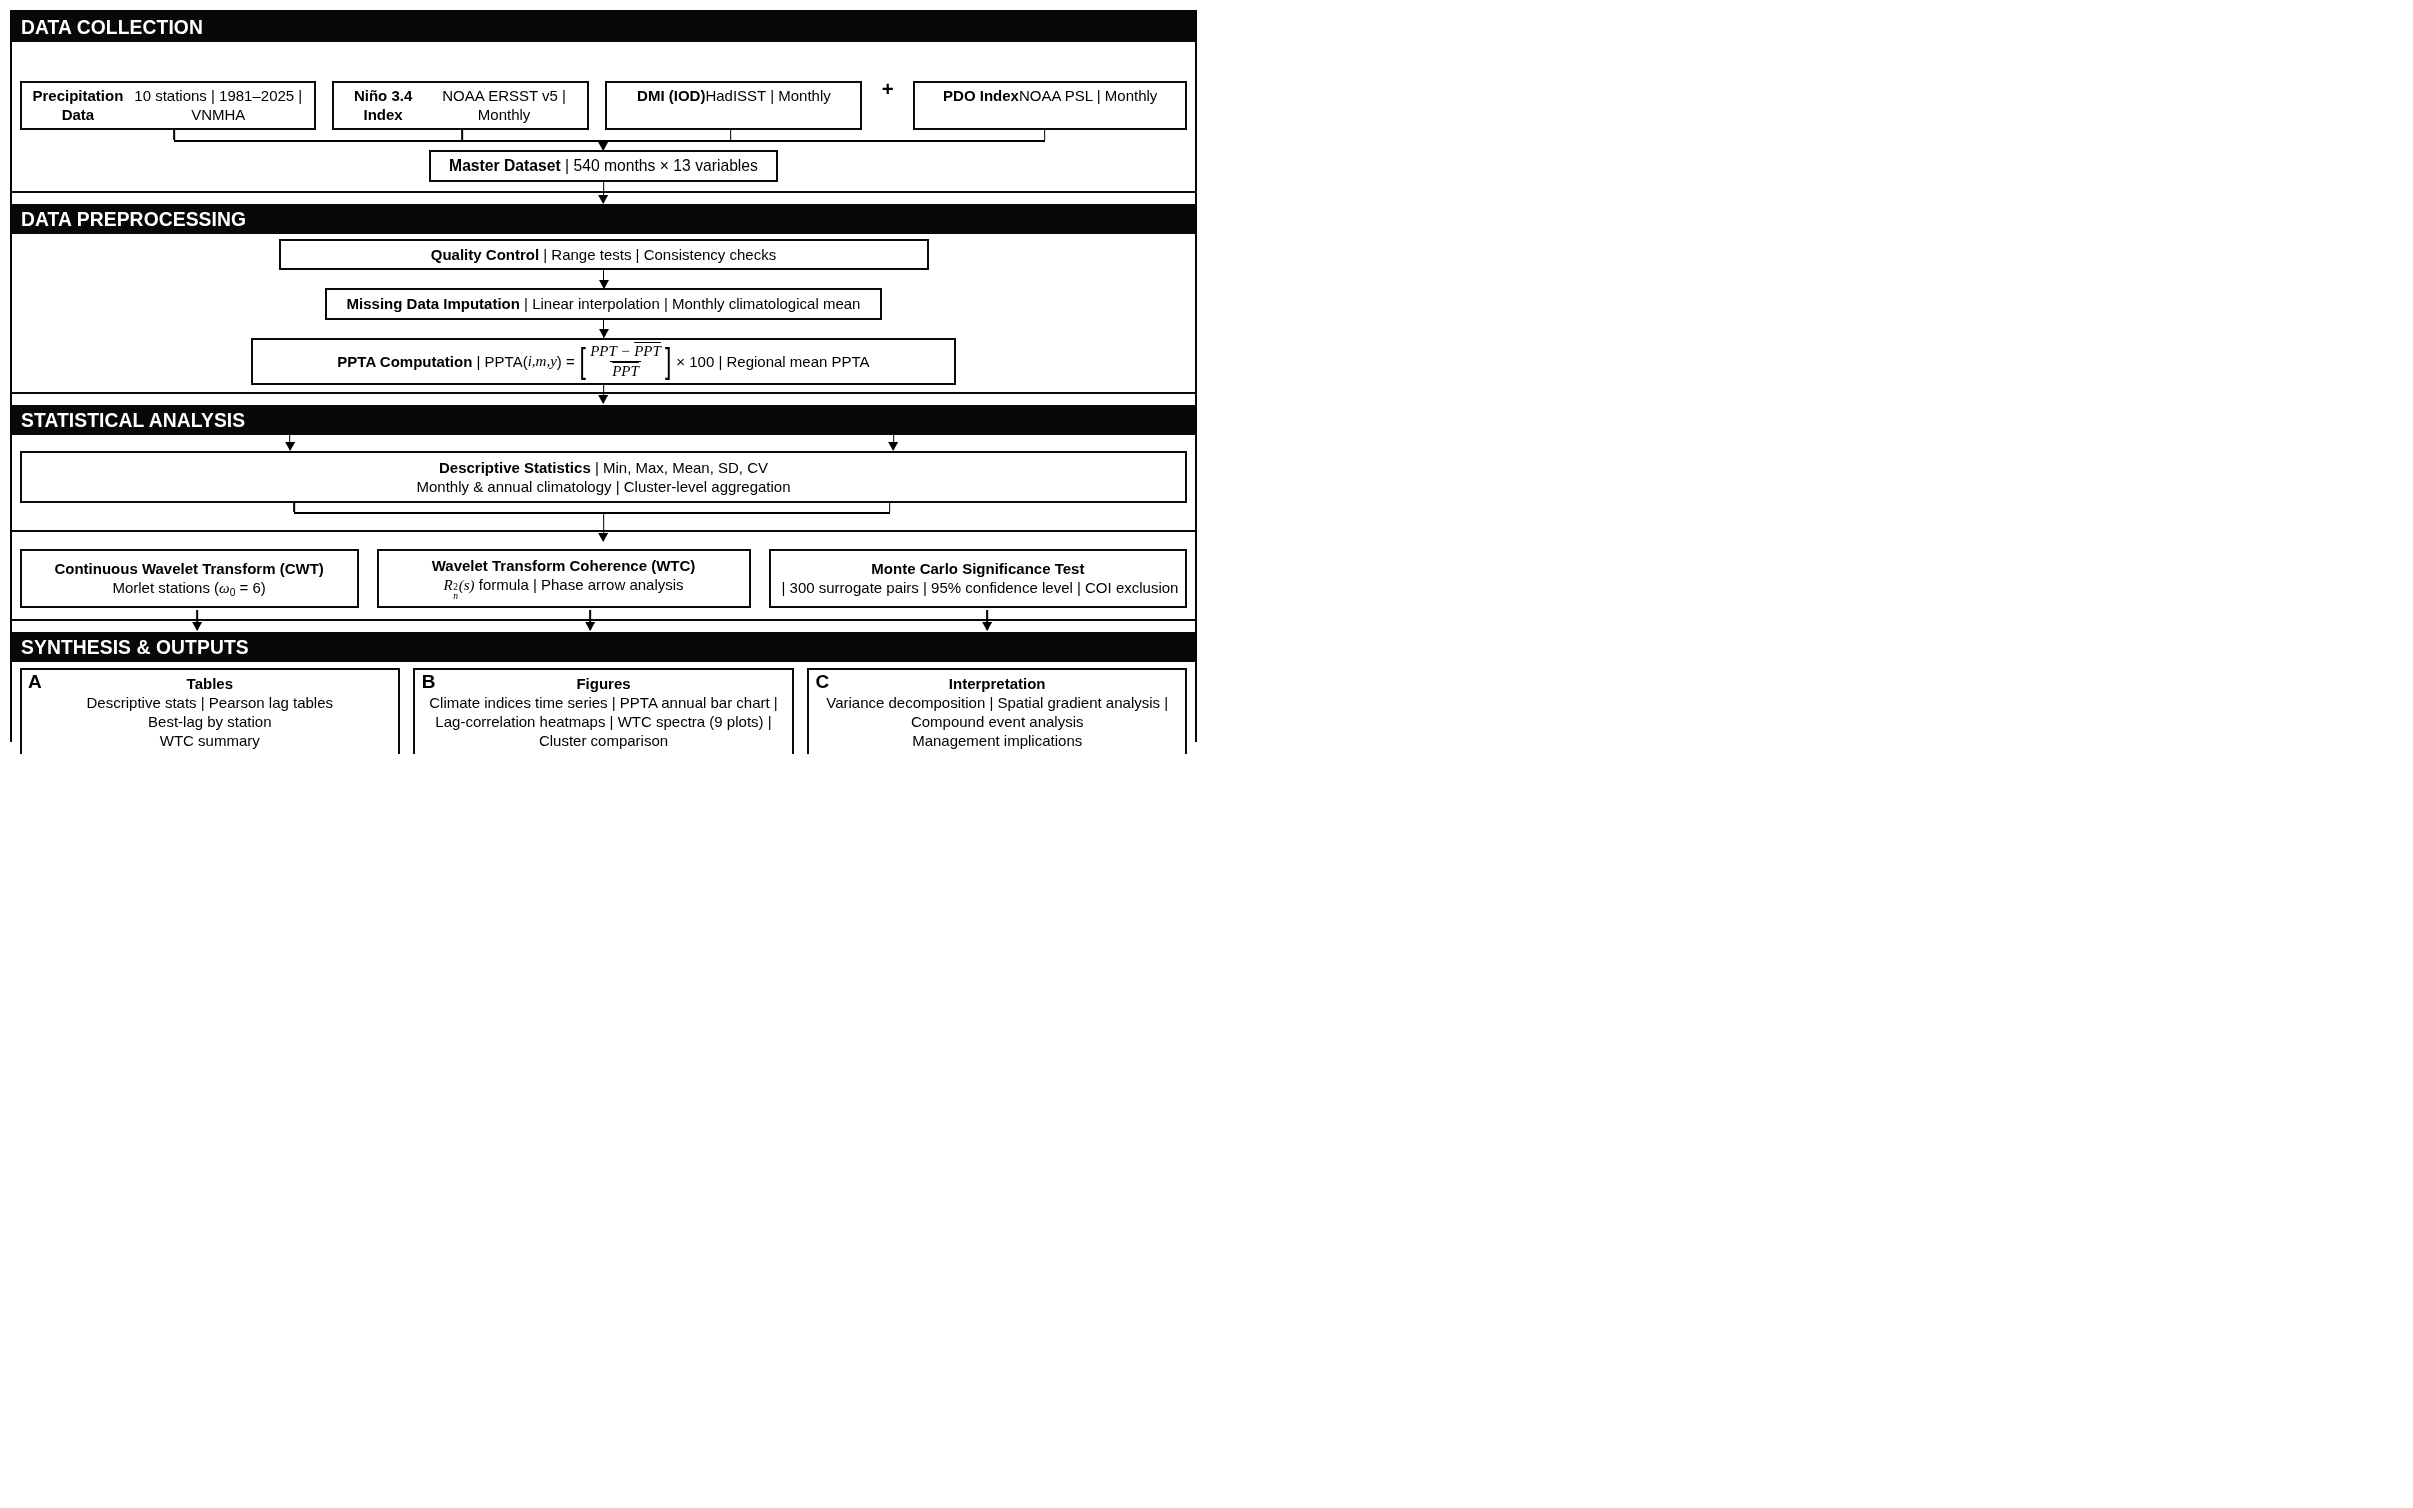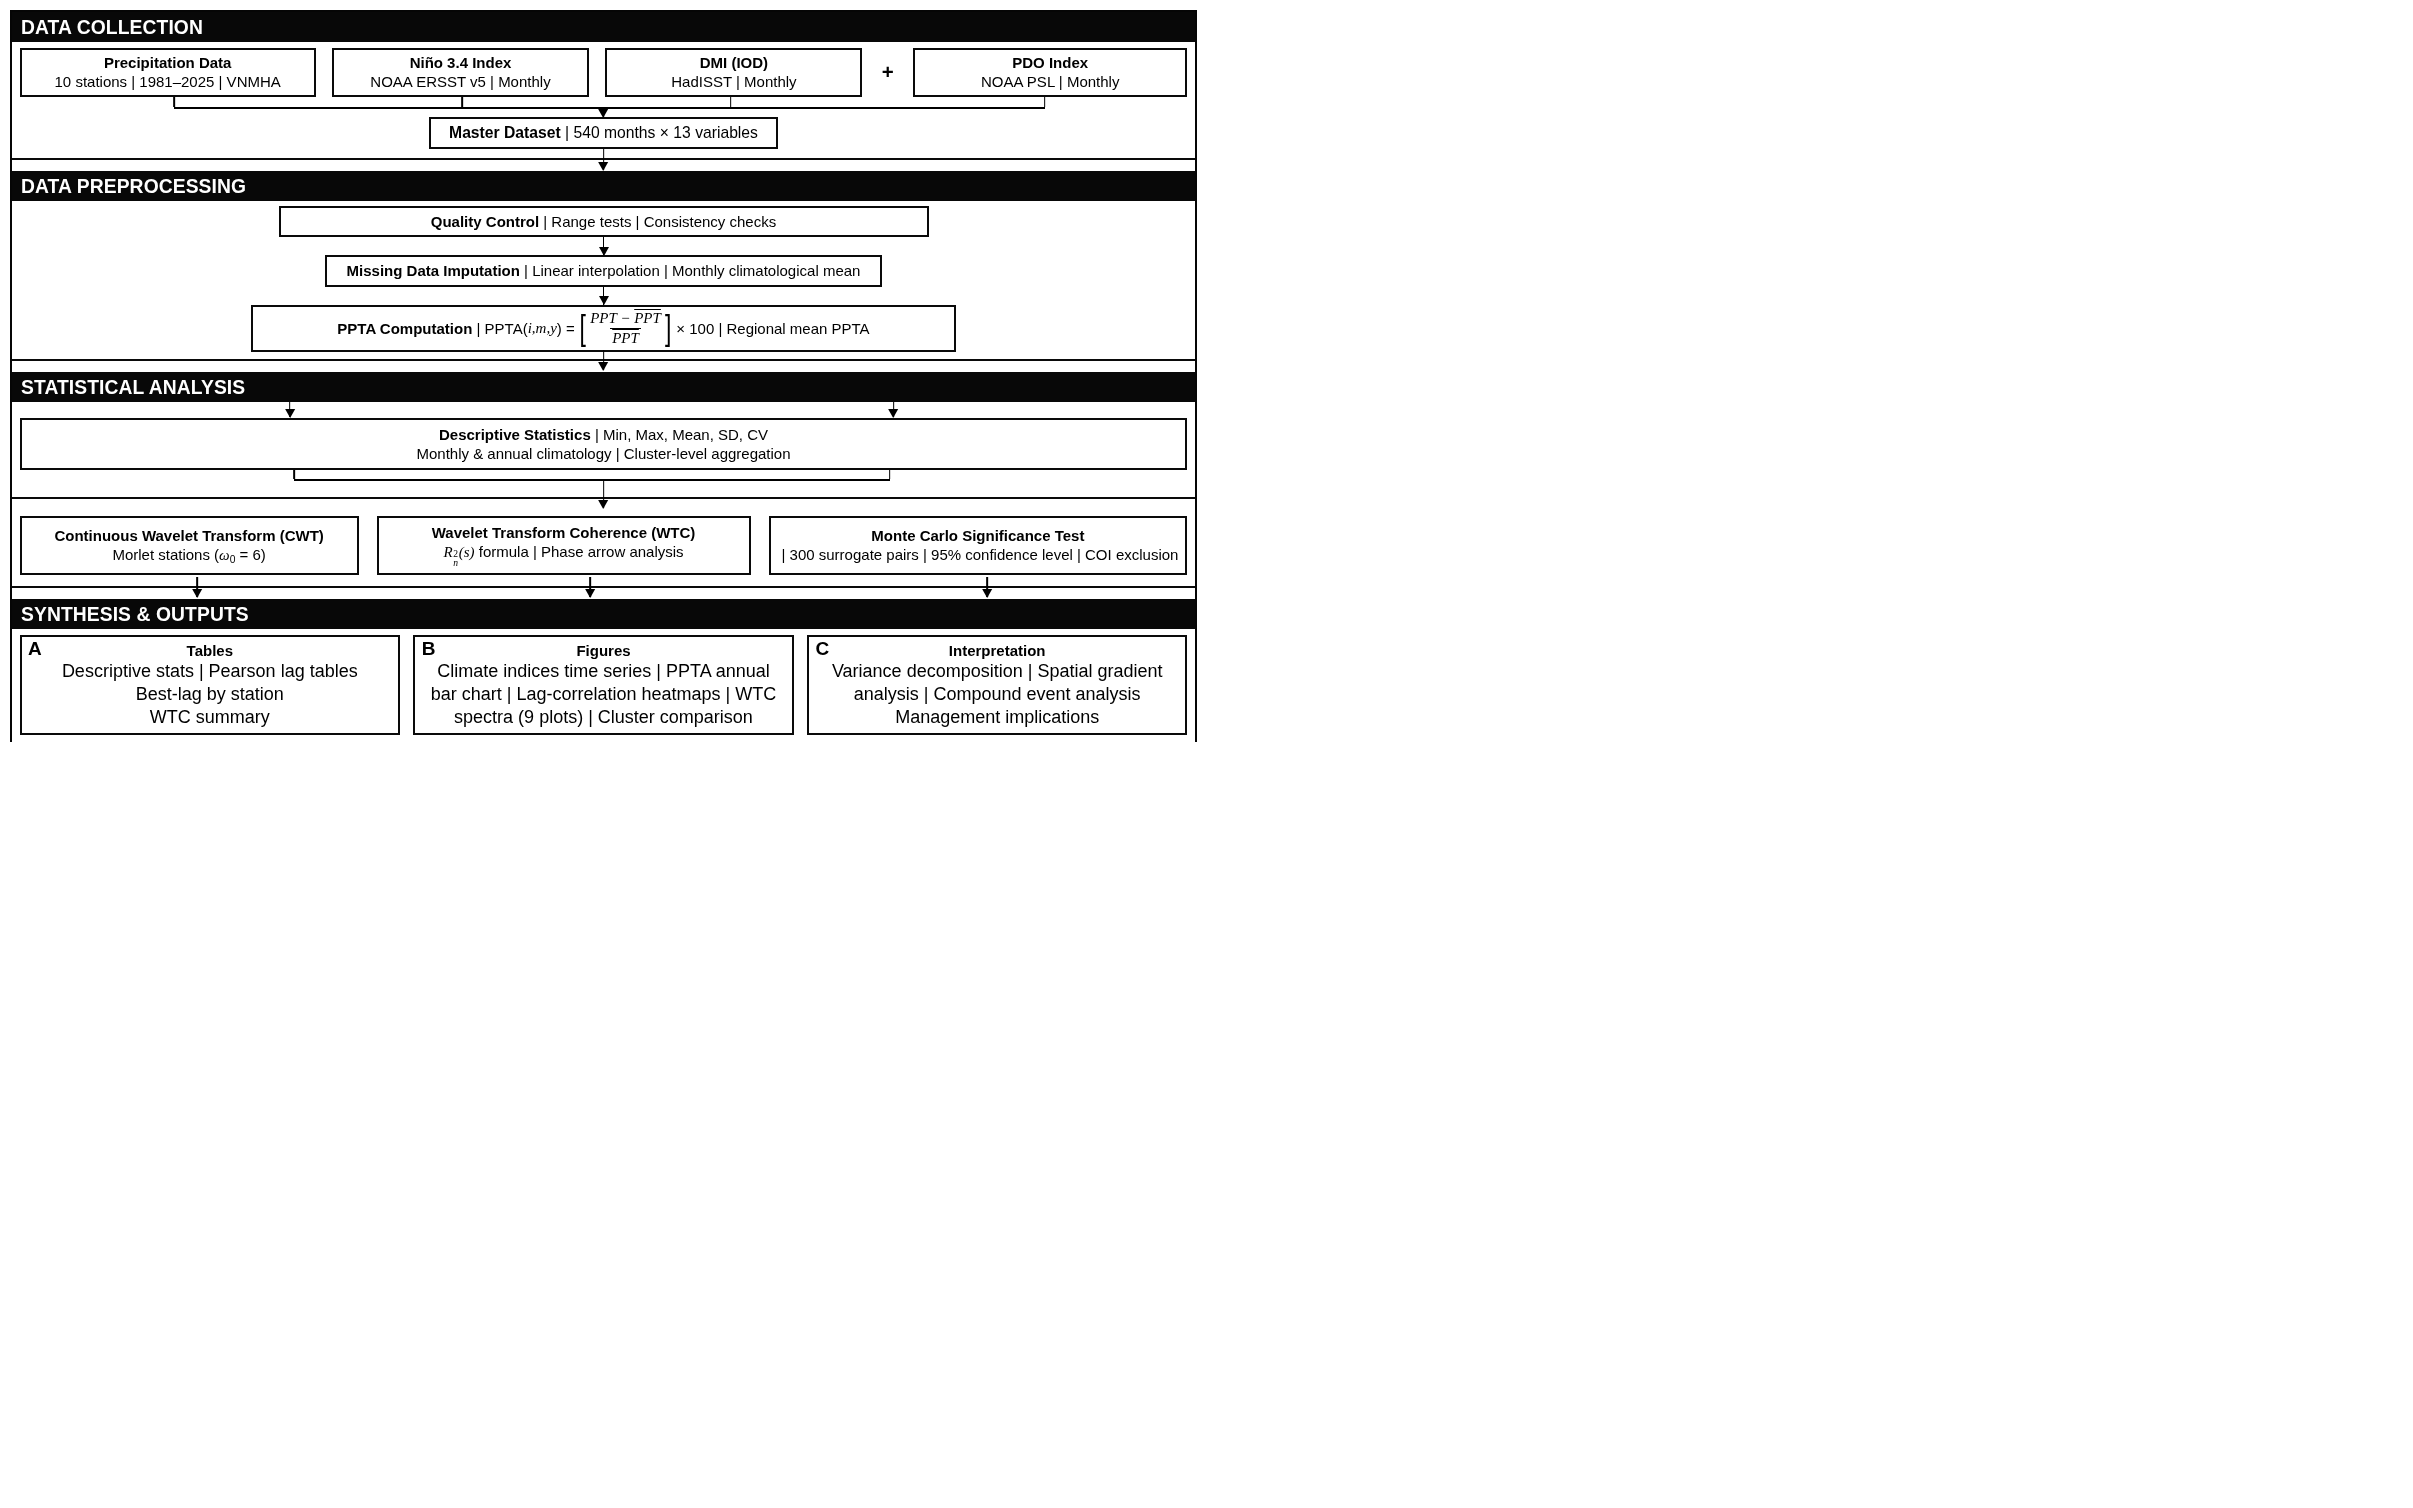--- a/index.html
+++ b/index.html
@@ -20,37 +20,37 @@
   .sec{position:relative;flex:none;background:#fff;border-bottom:2.1px solid #0a0a0a;}
   .sec.last{border-bottom:none;flex:1;}
   .gap{height:11px;flex:none;position:relative;background:#fff;}
   
   .box{border:2.1px solid #0a0a0a;background:#fff;text-align:center;padding:3.4px 5.5px;box-sizing:border-box;}
   .bt{font-weight:bold;font-size:15px;line-height:1.27;}
   .bd{font-size:15px;line-height:1.27;}
   .inlinebold{font-weight:bold;}
   
   .srcrow{display:flex;gap:16.4px;padding:6.2px 8.2px 0;align-items:stretch;}
-  .srcrow .box{display:flex;flex-direction:column;justify-content:center;}
+  .srcrow .box{display:flex;flex-direction:row;justify-content:center;margin-top:33px;}
   .f1{flex:1.16;} .f2{flex:1;} .f3{flex:1;} .f4{flex:1.07;}
   .plusitem{flex:none;width:18px;display:flex;align-items:center;justify-content:center;font-size:20.5px;font-weight:bold;}
   .masterrow{display:flex;justify-content:center;}
   .masterbox{border:2.1px solid #0a0a0a;padding:4.8px 18px;font-size:15.7px;text-align:center;background:#fff;}
   .centercol{display:flex;flex-direction:column;align-items:center;padding:4.8px 0 6.8px;}
   .pbox{border:2.1px solid #0a0a0a;background:#fff;text-align:center;padding:4.1px 11px;font-size:15px;line-height:1.27;box-sizing:border-box;}
   .statrow{display:flex;gap:38px;padding:0 8.2px;}
   .statrow .box{padding:4.8px 6.8px;}
   .sl{flex:1;} .sr{flex:1.11;}
   .specrow{display:flex;gap:18px;padding:6.2px 8.2px 0;align-items:stretch;}
   .specrow .box{display:flex;flex-direction:column;justify-content:center;padding:4.8px 6.8px;}
   .g1{flex:1;} .g2{flex:1.11;} .g3{flex:1.08;}
   .synrow{display:flex;gap:13.7px;padding:6.2px 8.2px 7.5px;align-items:stretch;}
   .synbox{flex:1;border:2.1px solid #0a0a0a;background:#fff;position:relative;text-align:center;padding:4.1px 9.6px;}
   .corner{position:absolute;top:1.4px;left:6.2px;font-size:19px;font-weight:bold;}
-  .synline{font-size:18px;line-height:1.27;}
+  .synline{font-size:15px;line-height:1.27;}
   
   .varrow{position:relative;width:1.7px;height:18px;background:#000;margin:0 auto;flex:none;}
   .varrow::after{content:"";position:absolute;bottom:-0.7px;left:50%;transform:translateX(-50%);
     border-left:5.5px solid transparent;border-right:5.5px solid transparent;border-top:9px solid #000;}
   .arr{position:absolute;transform:translateX(-50%);width:1.7px;background:#000;z-index:3;}
   .arr::after{content:"";position:absolute;bottom:-0.7px;left:50%;transform:translateX(-50%);
     border-left:5.5px solid transparent;border-right:5.5px solid transparent;border-top:9px solid #000;}
   .stubline{position:absolute;width:1.7px;background:#000;transform:translateX(-50%);}
   .hline{position:absolute;height:1.7px;background:#000;}
   .conn1{position:relative;height:20.5px;margin:0 8.2px;flex:none;}

